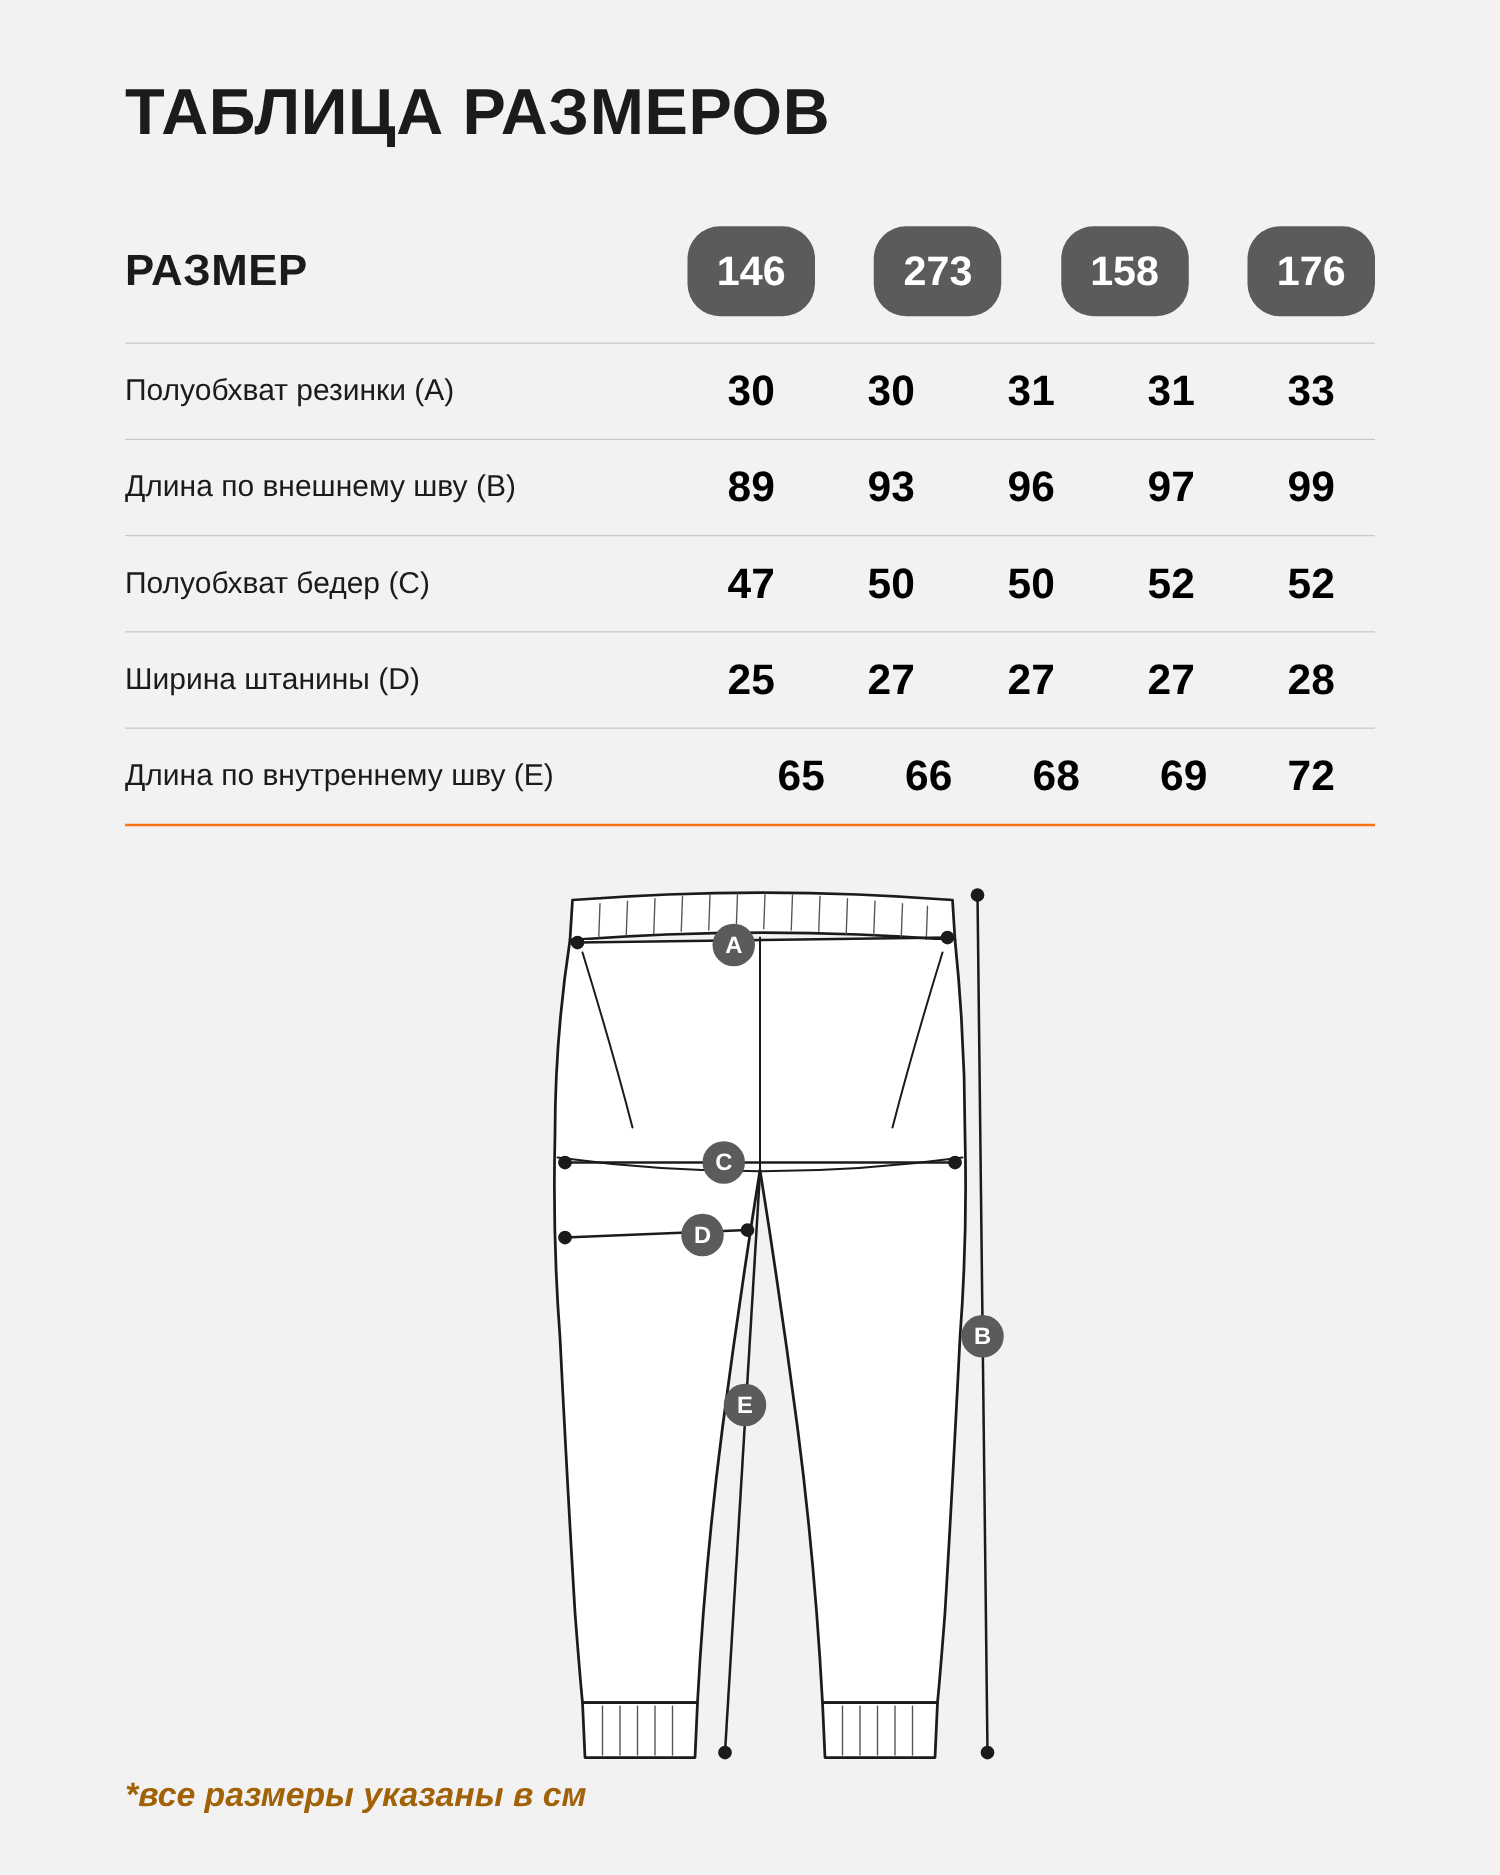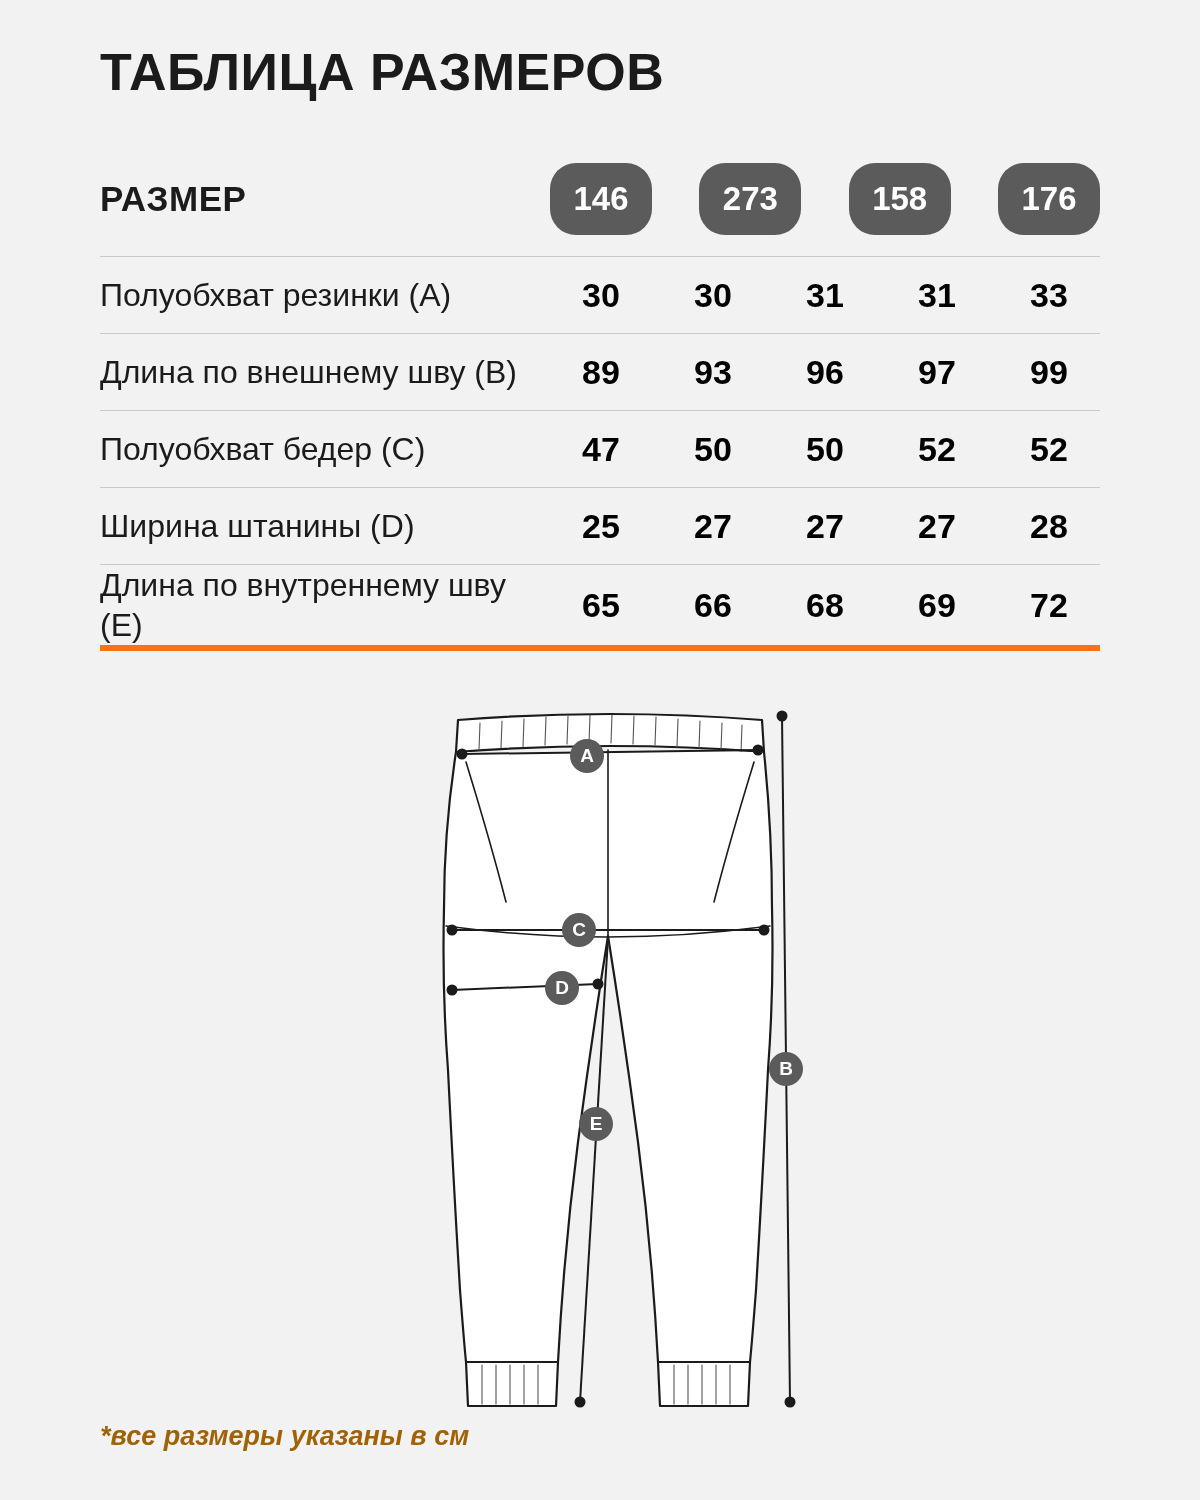--- a/index.html
+++ b/index.html
@@ -19,21 +19,21 @@
     width: 1200px;
     height: 1500px;
     box-sizing: border-box;
     padding: 0 100px;
   }
   .title {
     font-size: 52px;
     font-weight: bold;
     letter-spacing: 0.5px;
     margin: 0;
-    padding-top: 42px;
+    padding-top: 60px;
     color: #1b1b1b;
   }
 
   
   .size-header {
     display: flex;
     align-items: center;
     margin-top: 58px;
     height: 78px;
   }
@@ -67,26 +67,27 @@
   .table {
     margin-top: 18px;
   }
   .row {
     display: flex;
     align-items: center;
     border-top: 1px solid #c9c9c9;
     min-height: 76px;
   }
   .row:last-child {
-    border-bottom: 6px solid #f97316;
+    border-bottom: 2px solid #f97316;
+    gap: 40px;
   }
   .row-label {
     width: 450px;
     flex: none;
-    font-size: 32px;
+    font-size: 24px;
     line-height: 1.25;
     color: #1b1b1b;
     padding-right: 10px;
     box-sizing: border-box;
   }
   .row-values {
     display: flex;
     flex: 1;
     justify-content: space-between;
     align-items: center;

